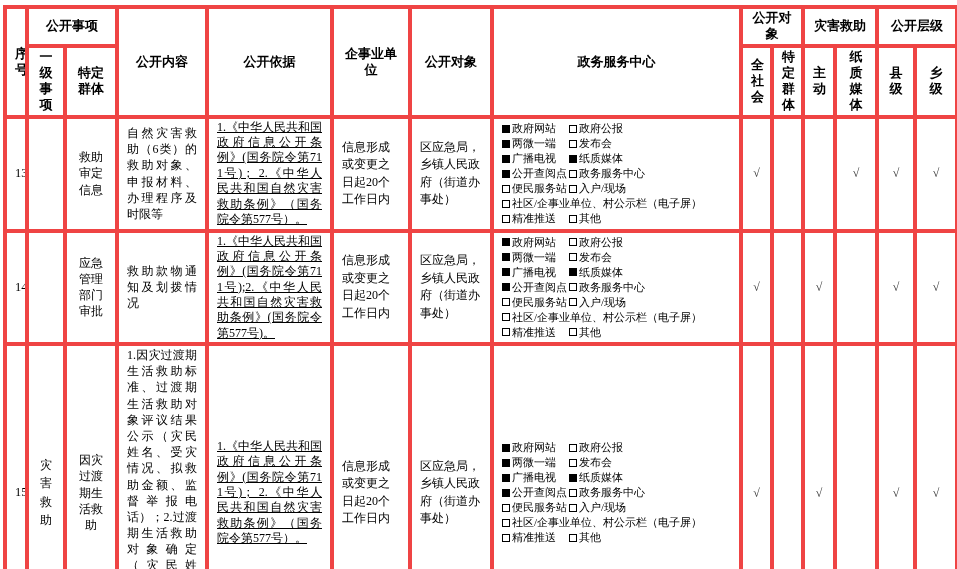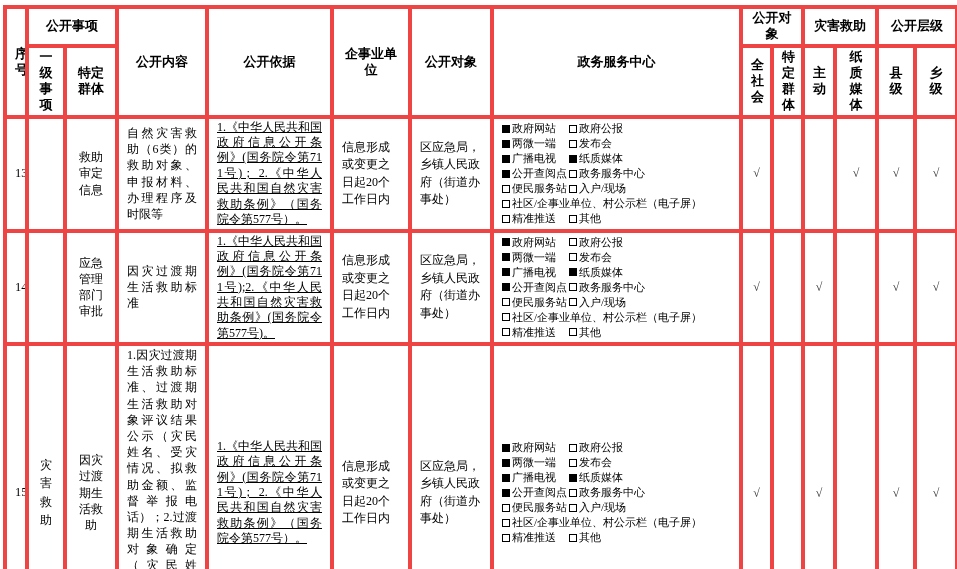--- a/index.html
+++ b/index.html
@@ -127,21 +127,21 @@
       <td class="mark-cell"></td>
       <td class="mark-cell">√</td>
       <td class="mark-cell">√</td>
       <td class="mark-cell">√</td>
     </tr>
 
     <tr class="body-row-14">
       <td class="serial-cell">14</td>
       <td class="c"></td>
       <td class="c">应急管理部门审批</td>
-      <td class="j">因灾过渡期生活救助标准</td>
+      <td class="j">救助款物通知及划拨情况</td>
       <td class="j basis-cell">1.《中华人民共和国政府信息公开条例》(国务院令第711号);2.《中华人民共和国自然灾害救助条例》(国务院令第577号)。</td>
       <td class="time-cell">信息形成或变更之日起20个工作日内</td>
       <td class="subject-cell">区应急局，乡镇人民政府（街道办事处）</td>
       <td class="channels-cell">
             <div class="ch-line"><span class="ch-item ch-left"><span class="chk on"></span><span>政府网站</span></span><span class="ch-item"><span class="chk"></span><span>政府公报</span></span></div>
             <div class="ch-line"><span class="ch-item ch-left"><span class="chk on"></span><span>两微一端</span></span><span class="ch-item"><span class="chk"></span><span>发布会</span></span></div>
             <div class="ch-line"><span class="ch-item ch-left"><span class="chk on"></span><span>广播电视</span></span><span class="ch-item"><span class="chk on"></span><span>纸质媒体</span></span></div>
             <div class="ch-line"><span class="ch-item ch-left"><span class="chk on"></span><span>公开查阅点</span></span><span class="ch-item"><span class="chk"></span><span>政务服务中心</span></span></div>
             <div class="ch-line"><span class="ch-item ch-left"><span class="chk"></span><span>便民服务站</span></span><span class="ch-item"><span class="chk"></span><span>入户/现场</span></span></div>
             <div class="ch-line"><span class="ch-item"><span class="chk"></span><span>社区/企事业单位、村公示栏（电子屏）</span></span></div>

